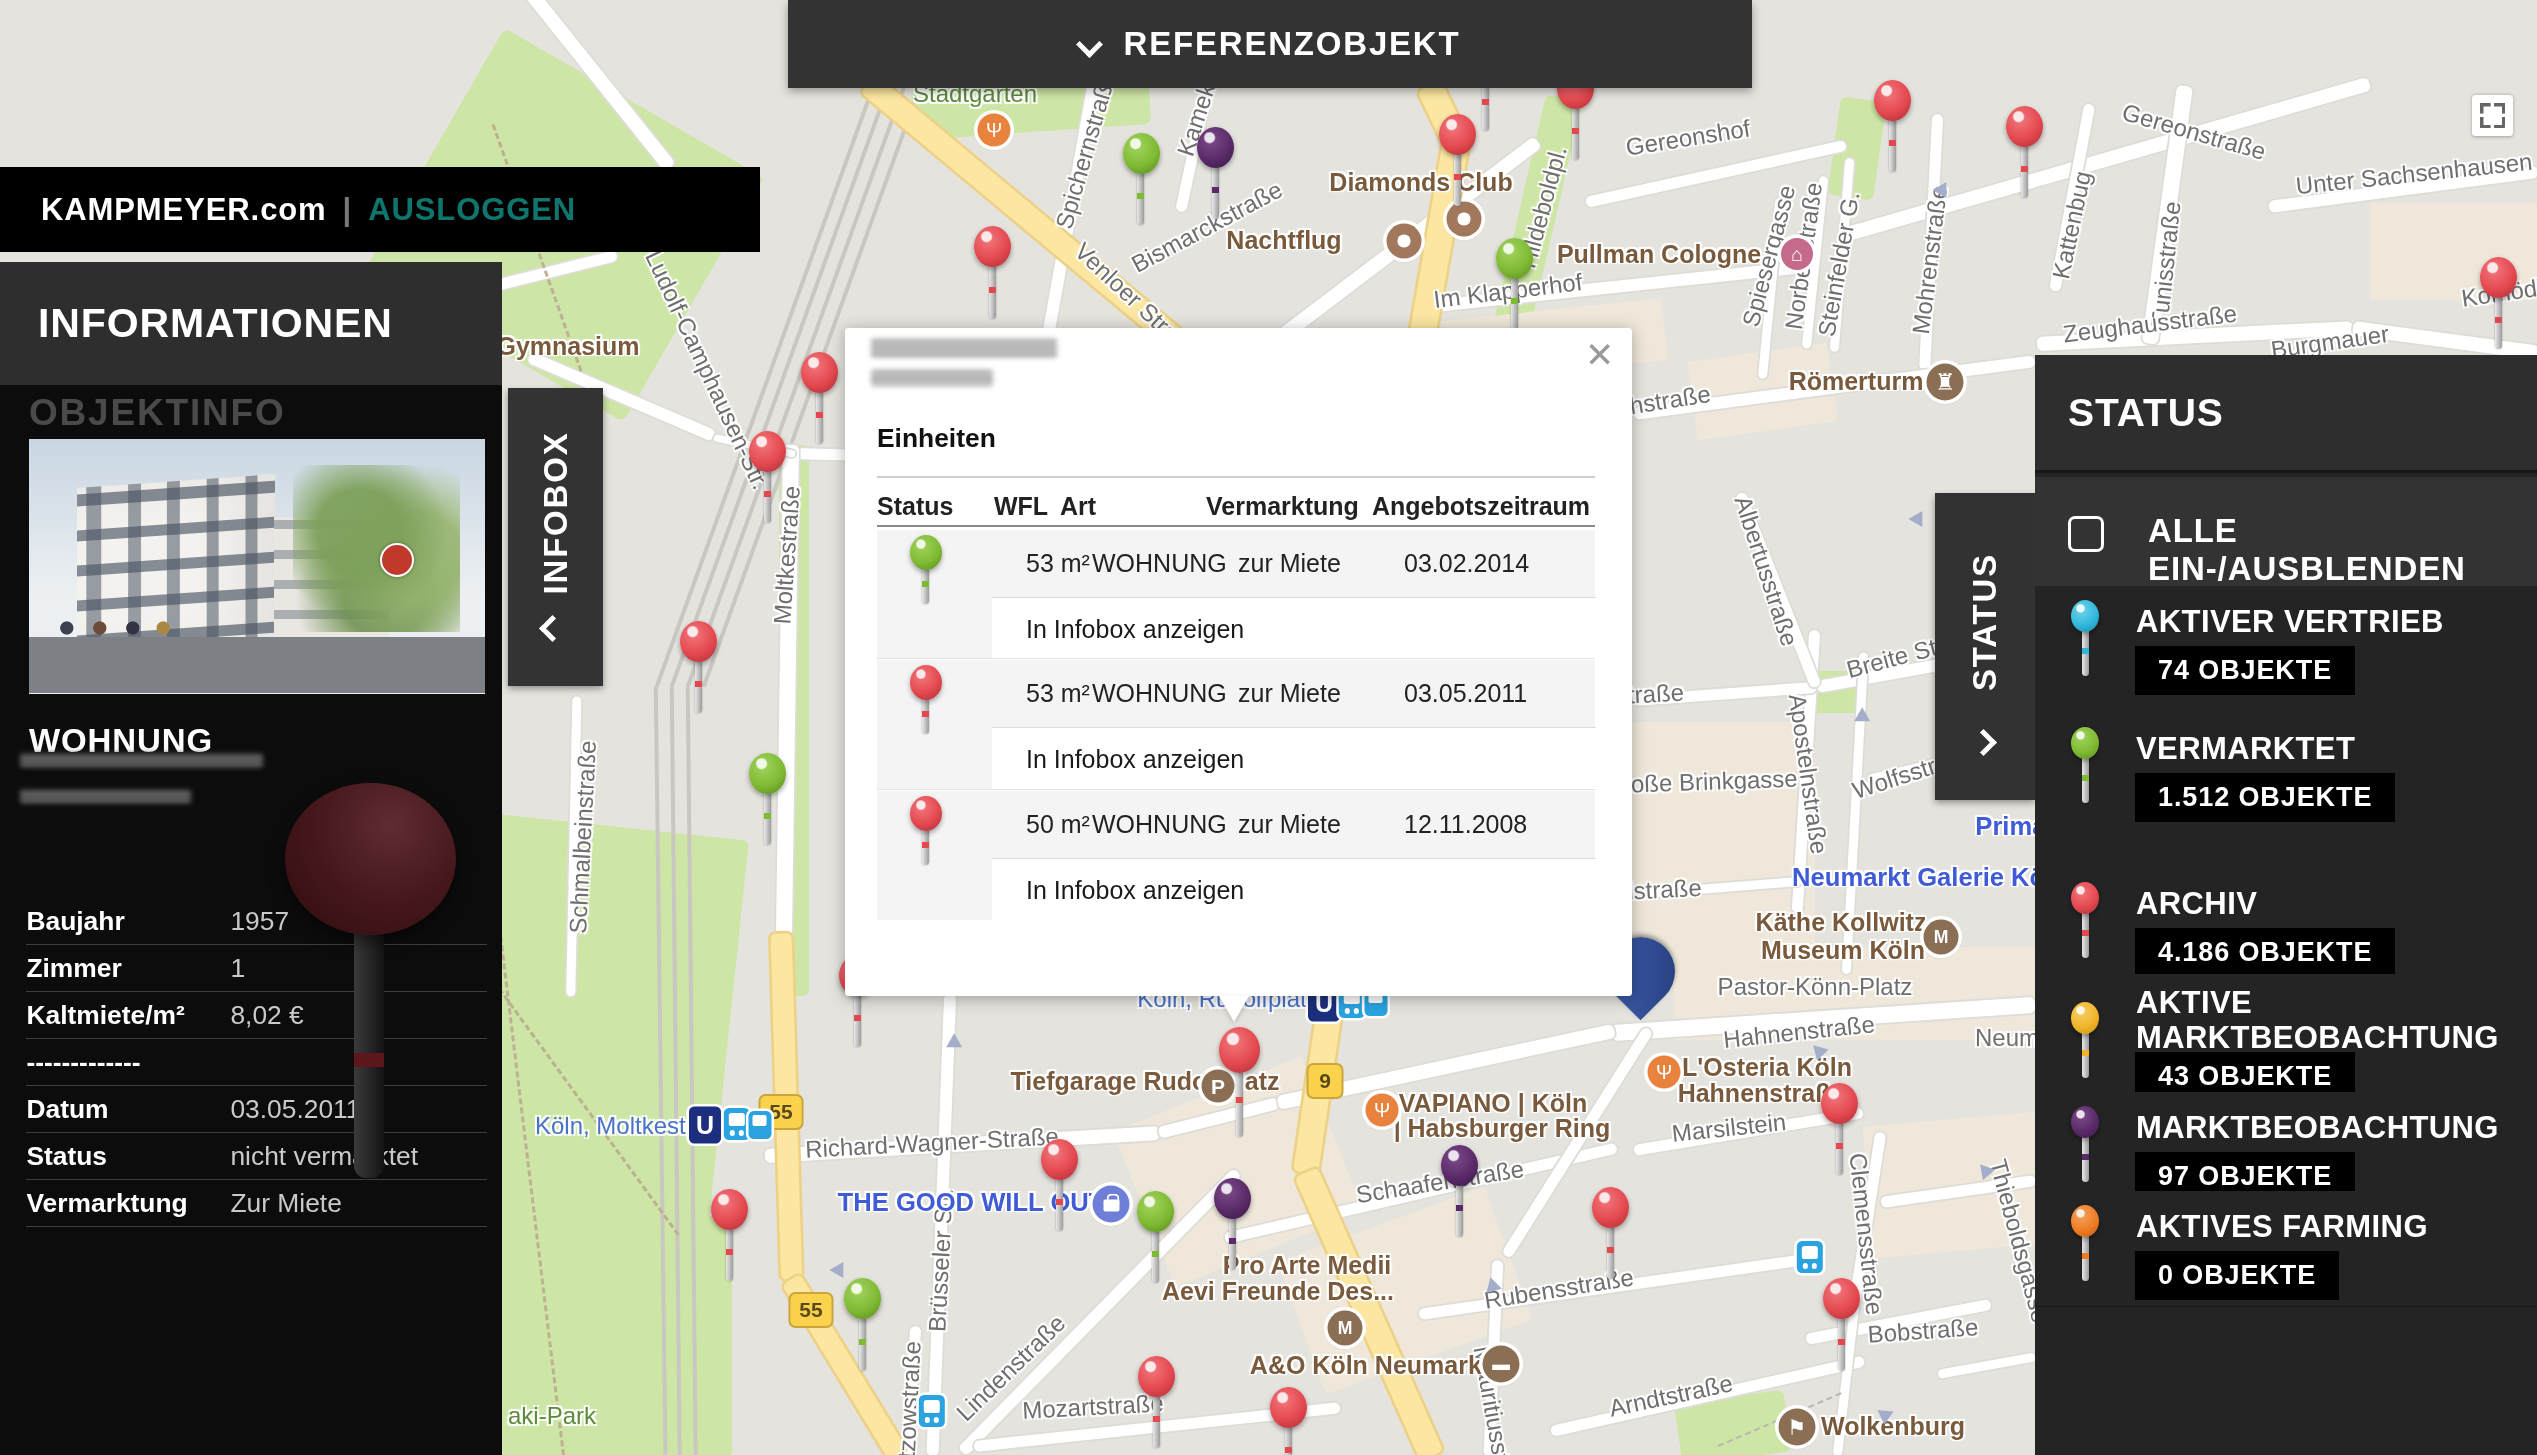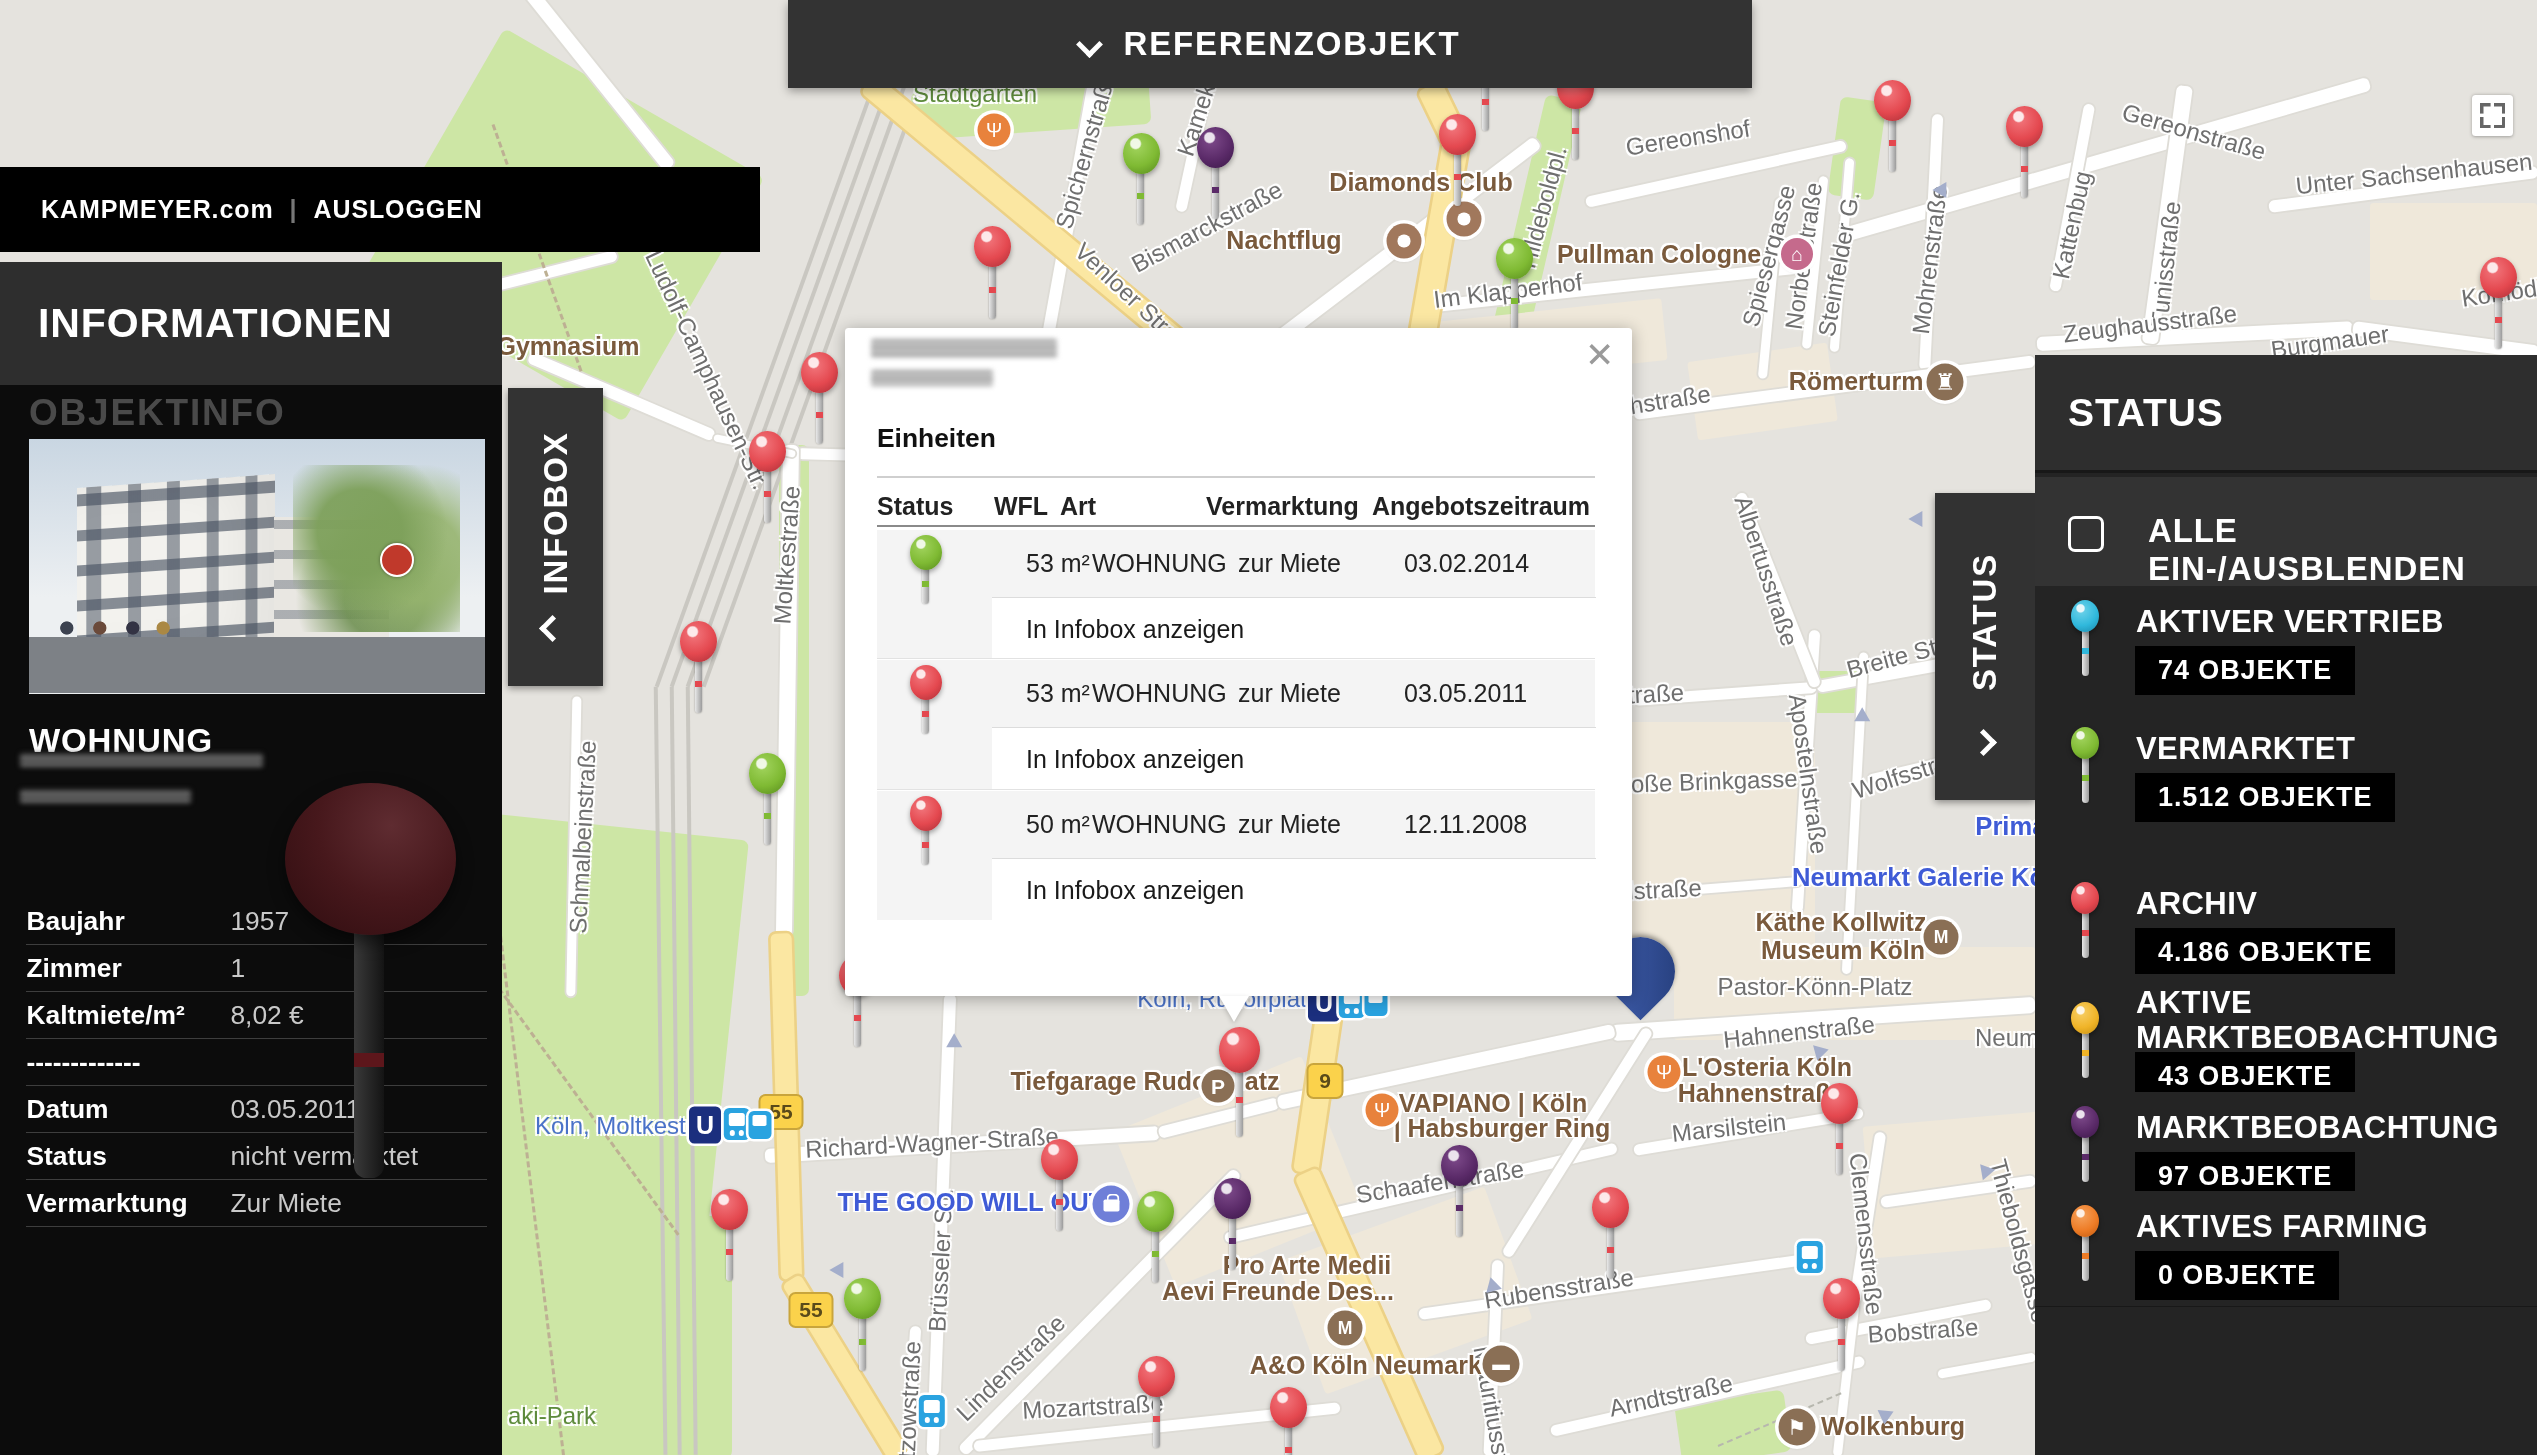--- a/index.html
+++ b/index.html
@@ -57,21 +57,21 @@
   .chev.left{transform:rotate(45deg);}
   .chev.right{transform:rotate(-135deg);}
   .topbar{position:absolute;top:0;height:88px;background:#333;z-index:60;display:flex;
     align-items:center;justify-content:center;gap:25px;color:#fff;font-weight:bold;
     font-size:33px;letter-spacing:1.8px;box-shadow:0 3.5px 8.8px rgba(0,0,0,.35);cursor:pointer;}
   #crisblock{position:absolute;left:0;top:0;width:414px;height:167px;background:#333;z-index:62;}
   #crisblock .t{position:absolute;left:41px;top:8.8px;font-size:62px;font-weight:bold;color:#fff;letter-spacing:2.6px;}
   #crisblock .v{position:absolute;left:41px;top:92px;font-size:38px;font-weight:bold;color:#8f8f8f;letter-spacing:1.8px;}
   #acctbar{position:absolute;left:0;top:167px;width:760px;height:85px;background:#000;z-index:61;
     display:flex;align-items:center;padding-left:41px;box-sizing:border-box;
-    font-size:25px;font-weight:bold;color:#fff;letter-spacing:0.9px;}
+    font-size:31px;font-weight:bold;color:#fff;letter-spacing:0.9px;}
   #infohead{position:absolute;left:0;top:262px;width:502px;height:123px;background:#2e2e2e;z-index:55;
     display:flex;align-items:center;padding-left:38px;box-sizing:border-box;color:#fff;
     font-size:41px;font-weight:bold;letter-spacing:0.9px;}
   #leftbody{position:absolute;left:0;top:385px;width:502px;height:1071px;background:#0c0c0c;z-index:55;}
   #objinfo{position:absolute;left:29px;top:7px;font-size:37px;font-weight:bold;color:#4a4a4a;letter-spacing:1.8px;}
   #photo{position:absolute;left:29px;top:54px;width:456px;height:255px;overflow:hidden;background:linear-gradient(#c9d6e2,#edf0f2 62%);}
   #wohnung{position:absolute;left:29px;top:337px;font-size:33px;font-weight:bold;color:#fff;letter-spacing:0.9px;}
   .redact{position:absolute;background:repeating-linear-gradient(180deg,#9a9a9a 0 3.5px,#cfcfcf 3.5px 7px);filter:blur(2.6px);border-radius:2.6px;}
   .redact.dark{background:repeating-linear-gradient(180deg,#3c3c3c 0 3.5px,#6e6e6e 3.5px 7px);}
   #dettbl{position:absolute;left:26.4px;top:513px;width:461px;}
@@ -576,21 +576,21 @@
   </div>
 
   <div class="topbar" style="left:788px;width:964px;">
     <span class="chev down"></span>
     <span>REFERENZOBJEKT</span>
   </div>
 
   <div id="acctbar">
     <span style="cursor:pointer">KAMPMEYER.com</span>
     <span style="color:#777;margin:0 16px;">|</span>
-    <span style="color:#ffffff;">AUSLOGGEN</span>
+    <span style="color:#0f766e;">AUSLOGGEN</span>
   </div>
   <div id="infohead">INFORMATIONEN</div>
 
   <div id="leftbody">
     <div id="objinfo">OBJEKTINFO</div>
     <div id="photo">
       <div style="position:absolute;left:48px;top:42px;width:198px;height:176px;background:#f3f2ee;
         box-shadow:inset -35px 0 53px rgba(0,0,0,.06);background-image:
         repeating-linear-gradient(0deg,rgba(75,85,100,.65) 0 11.5px,transparent 11.5px 35px),
         repeating-linear-gradient(90deg,rgba(75,85,100,.55) 0 12.3px,transparent 12.3px 39px);

